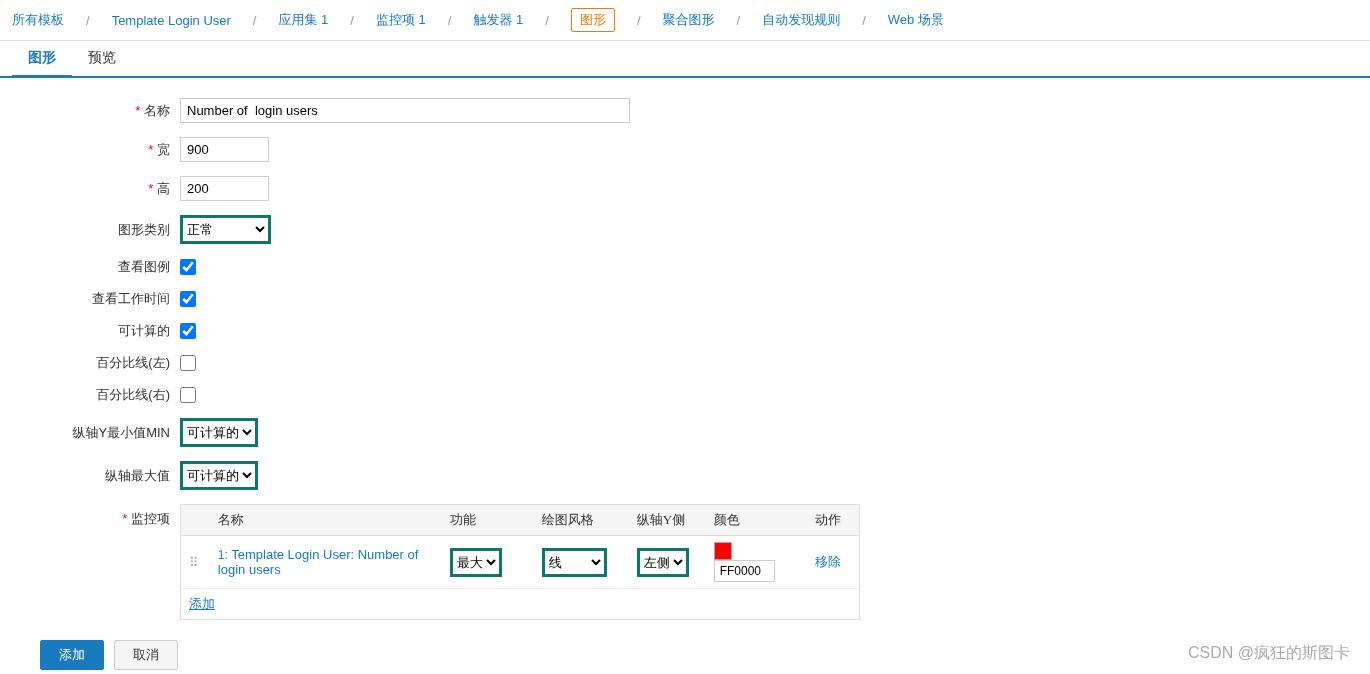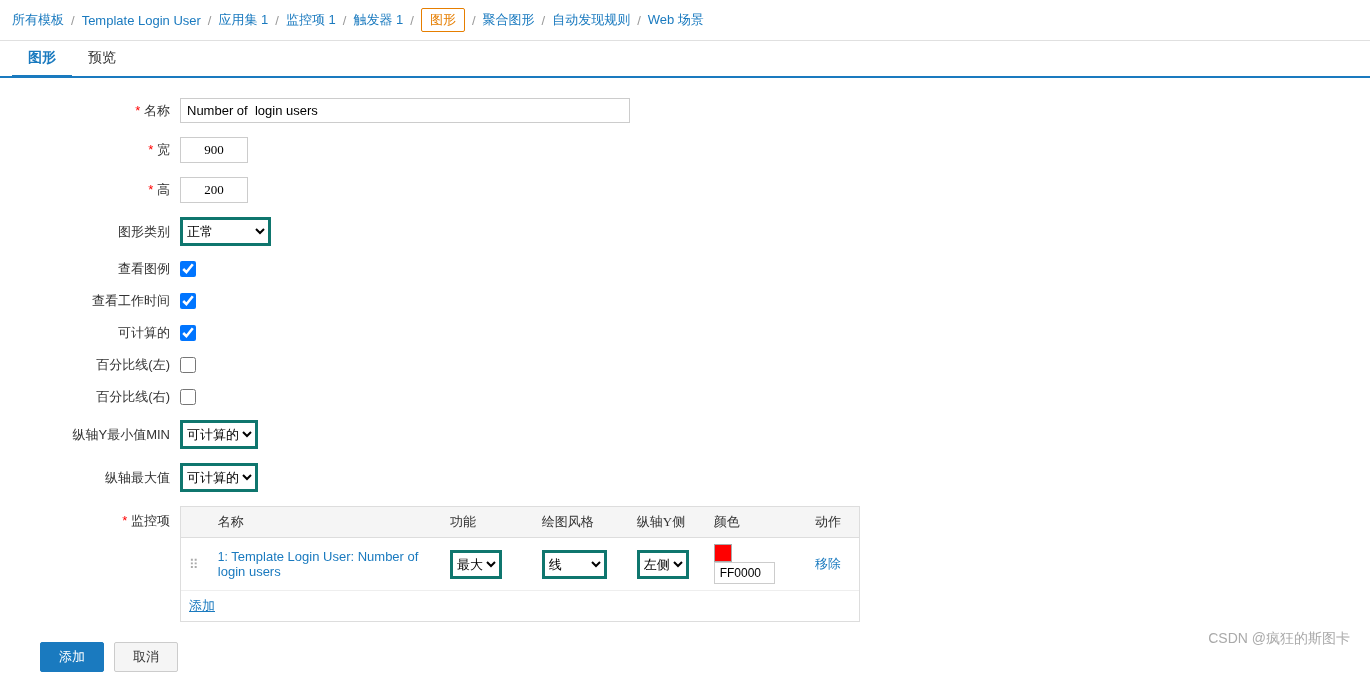--- a/index.html
+++ b/index.html
@@ -5,21 +5,21 @@
     * { box-sizing: border-box; margin: 0; padding: 0; font-family: Arial, sans-serif; font-size: 13px; }
     body { background: #fff; color: #333; }
 
     
     .breadcrumb {
       display: flex;
       align-items: center;
       padding: 8px 12px;
       border-bottom: 1px solid #e0e0e0;
       background: #fff;
-      gap: 7px;
+      gap: 22px;
     }
     .breadcrumb a, .breadcrumb span {
       color: #1a7abf;
       text-decoration: none;
       font-size: 13px;
     }
     .breadcrumb .sep { color: #999; }
     .breadcrumb .current-nav {
       color: #e67e00;
       border: 1px solid #e67e00;
@@ -73,21 +73,21 @@
     }
 
     .form-input-text {
       border: 1px solid #ccc;
       padding: 4px 6px;
       font-size: 13px;
       outline: none;
     }
 
     .input-wide { width: 450px; }
-    .input-small { width: 68px; text-align: center; font-family: Liberation Serif, serif; }
+    .input-small { width: 89px; text-align: left; }
 
     select.form-select {
       border: 3px solid #0f766e;
       padding: 3px 0;
       font-size: 13px;
       background: #fff;
       cursor: pointer;
     }
 
     .checkbox-input {
@@ -183,24 +183,24 @@
 
     .footer-buttons {
       display: flex;
       gap: 10px;
       margin-top: 20px;
       align-items: center;
     }
 
     .watermark {
       position: fixed;
-      bottom: 26px;
+      bottom: 10px;
       right: 20px;
       color: #aaa;
-      font-size: 14px;
+      font-size: 16px;
     }
     .col-name { width: 290px; }
     .col-func { width: 100px; }
     .col-style { width: 100px; }
     .col-yaxis { width: 80px; font-family: Liberation Serif, serif; }
     .col-color { width: 110px; }
     .col-action { width: 60px; }
   </style>
 </head>
 <body>

